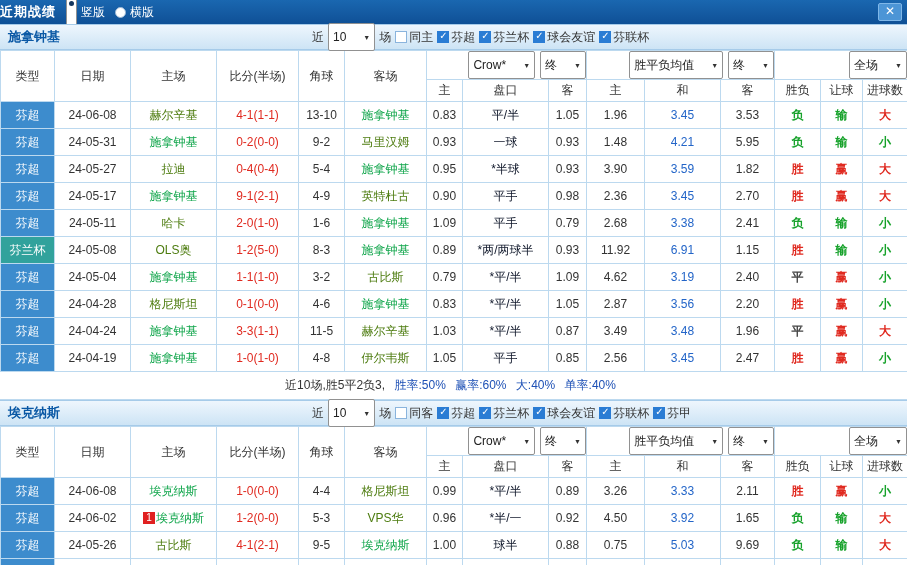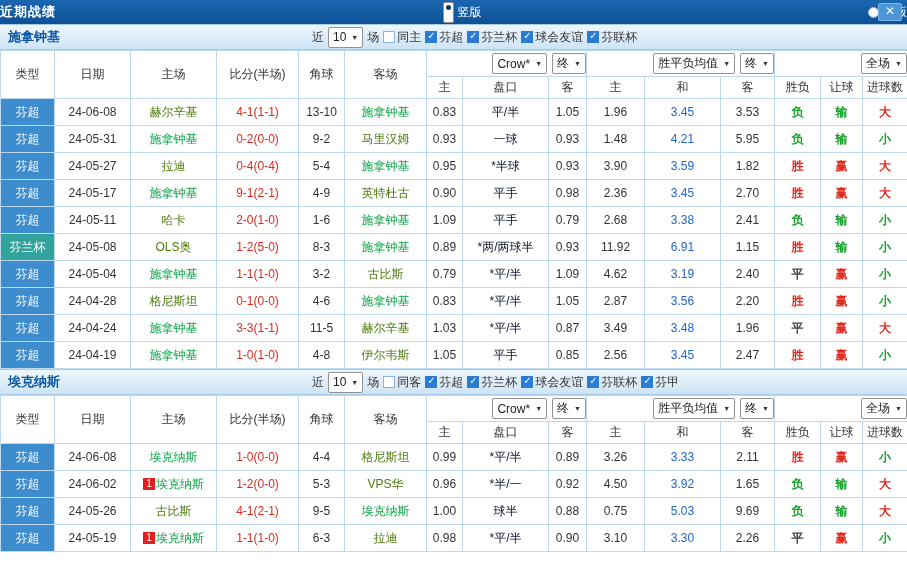--- a/index.html
+++ b/index.html
@@ -1,33 +1,33 @@
 <!DOCTYPE html>
 <html><head>
 <meta charset="utf-8">
 <style>
   *{margin:0;padding:0;box-sizing:border-box}
   html,body{width:907px;height:565px;overflow:hidden}
   body{font-family:"Liberation Sans","DejaVu Sans",sans-serif;font-size:12px;color:#333;background:#fff}
 
   
-  .topbar{height:24px;background:linear-gradient(#1a67b0,#0f5096);display:flex;align-items:center;justify-content:space-between;position:relative;color:#fff;gap:10px}
+  .topbar{height:24px;background:linear-gradient(#1a67b0,#0f5096);display:flex;align-items:center;justify-content:flex-start;position:relative;color:#fff;gap:10px}
   .topbar-title{font-size:13px;font-weight:bold;letter-spacing:1px}
   .radio-opt{display:inline-flex;align-items:center;gap:4px;cursor:pointer}
   .radio{width:11px;height:11px;border-radius:50%;background:#fff;border:1px solid #9db9d6;position:relative;display:inline-block}
   .radio.sel::after{content:"";position:absolute;left:2px;top:2px;width:5px;height:5px;border-radius:50%;background:#13365f}
   .close-btn{position:absolute;right:5px;top:3px;width:24px;height:18px;background:#4c95d6;border:1px solid #7fb7e8;border-radius:2px;color:#fff;font-size:12px;font-weight:bold;line-height:15px;text-align:center;cursor:pointer}
 
   
   .sec-header{height:26px;background:linear-gradient(#eef6fd,#cde4f5);border-top:1px solid #a6cbe9;border-bottom:1px solid #a6cbe9;display:flex;align-items:center;padding:0 8px;position:relative}
   .team-title{color:#0a58a5;font-weight:bold;font-size:13px}
   .filters{position:absolute;left:312px;display:flex;align-items:center;gap:4px;color:#333}
 
   
-  .sel{display:inline-flex;align-items:center;gap:5px;background:#fff;border:1px solid #919191;border-radius:2px;height:21px;padding:0 4px;cursor:pointer;color:#222;white-space:nowrap}
+  .sel{display:inline-flex;align-items:center;gap:17px;background:#fff;border:1px solid #919191;border-radius:2px;height:28px;padding:0 4px;cursor:pointer;color:#222;white-space:nowrap}
   .sel .arr{font-size:7px;color:#333}
   .sel-wrap{display:flex;justify-content:flex-end;align-items:center;gap:5px}
 
   
   .cb-group{display:inline-flex;align-items:center;gap:2px;cursor:pointer;margin-left:0}
   .cb{width:12px;height:12px;border:1px solid #8ab4dd;background:#fff;display:inline-block;position:relative}
   .cb.on{background:#2a7cd4;border-color:#2a7cd4}
   .cb.on .tick{position:absolute;left:1px;top:-2px;color:#fff;font-size:10px;font-weight:bold}
 
   
@@ -364,20 +364,33 @@
         <td class="avg-draw">3.45</td>
         <td>2.47</td>
         <td class="c-red">胜</td>
         <td class="c-red">赢</td>
         <td class="c-green">小</td>
       </tr>
 
     </tbody>
   </table>
 
+  <div class="summary">
+    
+      <span class="sum-dark">近10场,胜5平2负3,</span>
+    
+      <span class="sum-blue">胜率:50%</span>
+    
+      <span class="sum-blue">赢率:60%</span>
+    
+      <span class="sum-blue">大:40%</span>
+    
+      <span class="sum-blue">单率:40%</span>
+    
+  </div>
 </div>
 
 <div>
   <div class="sec-header">
     <span class="team-title">埃克纳斯</span>
     <span class="filters">
       <span>近</span>
       <span class="sel">
         <span>10</span>
         <span class="arr">▼</span>

